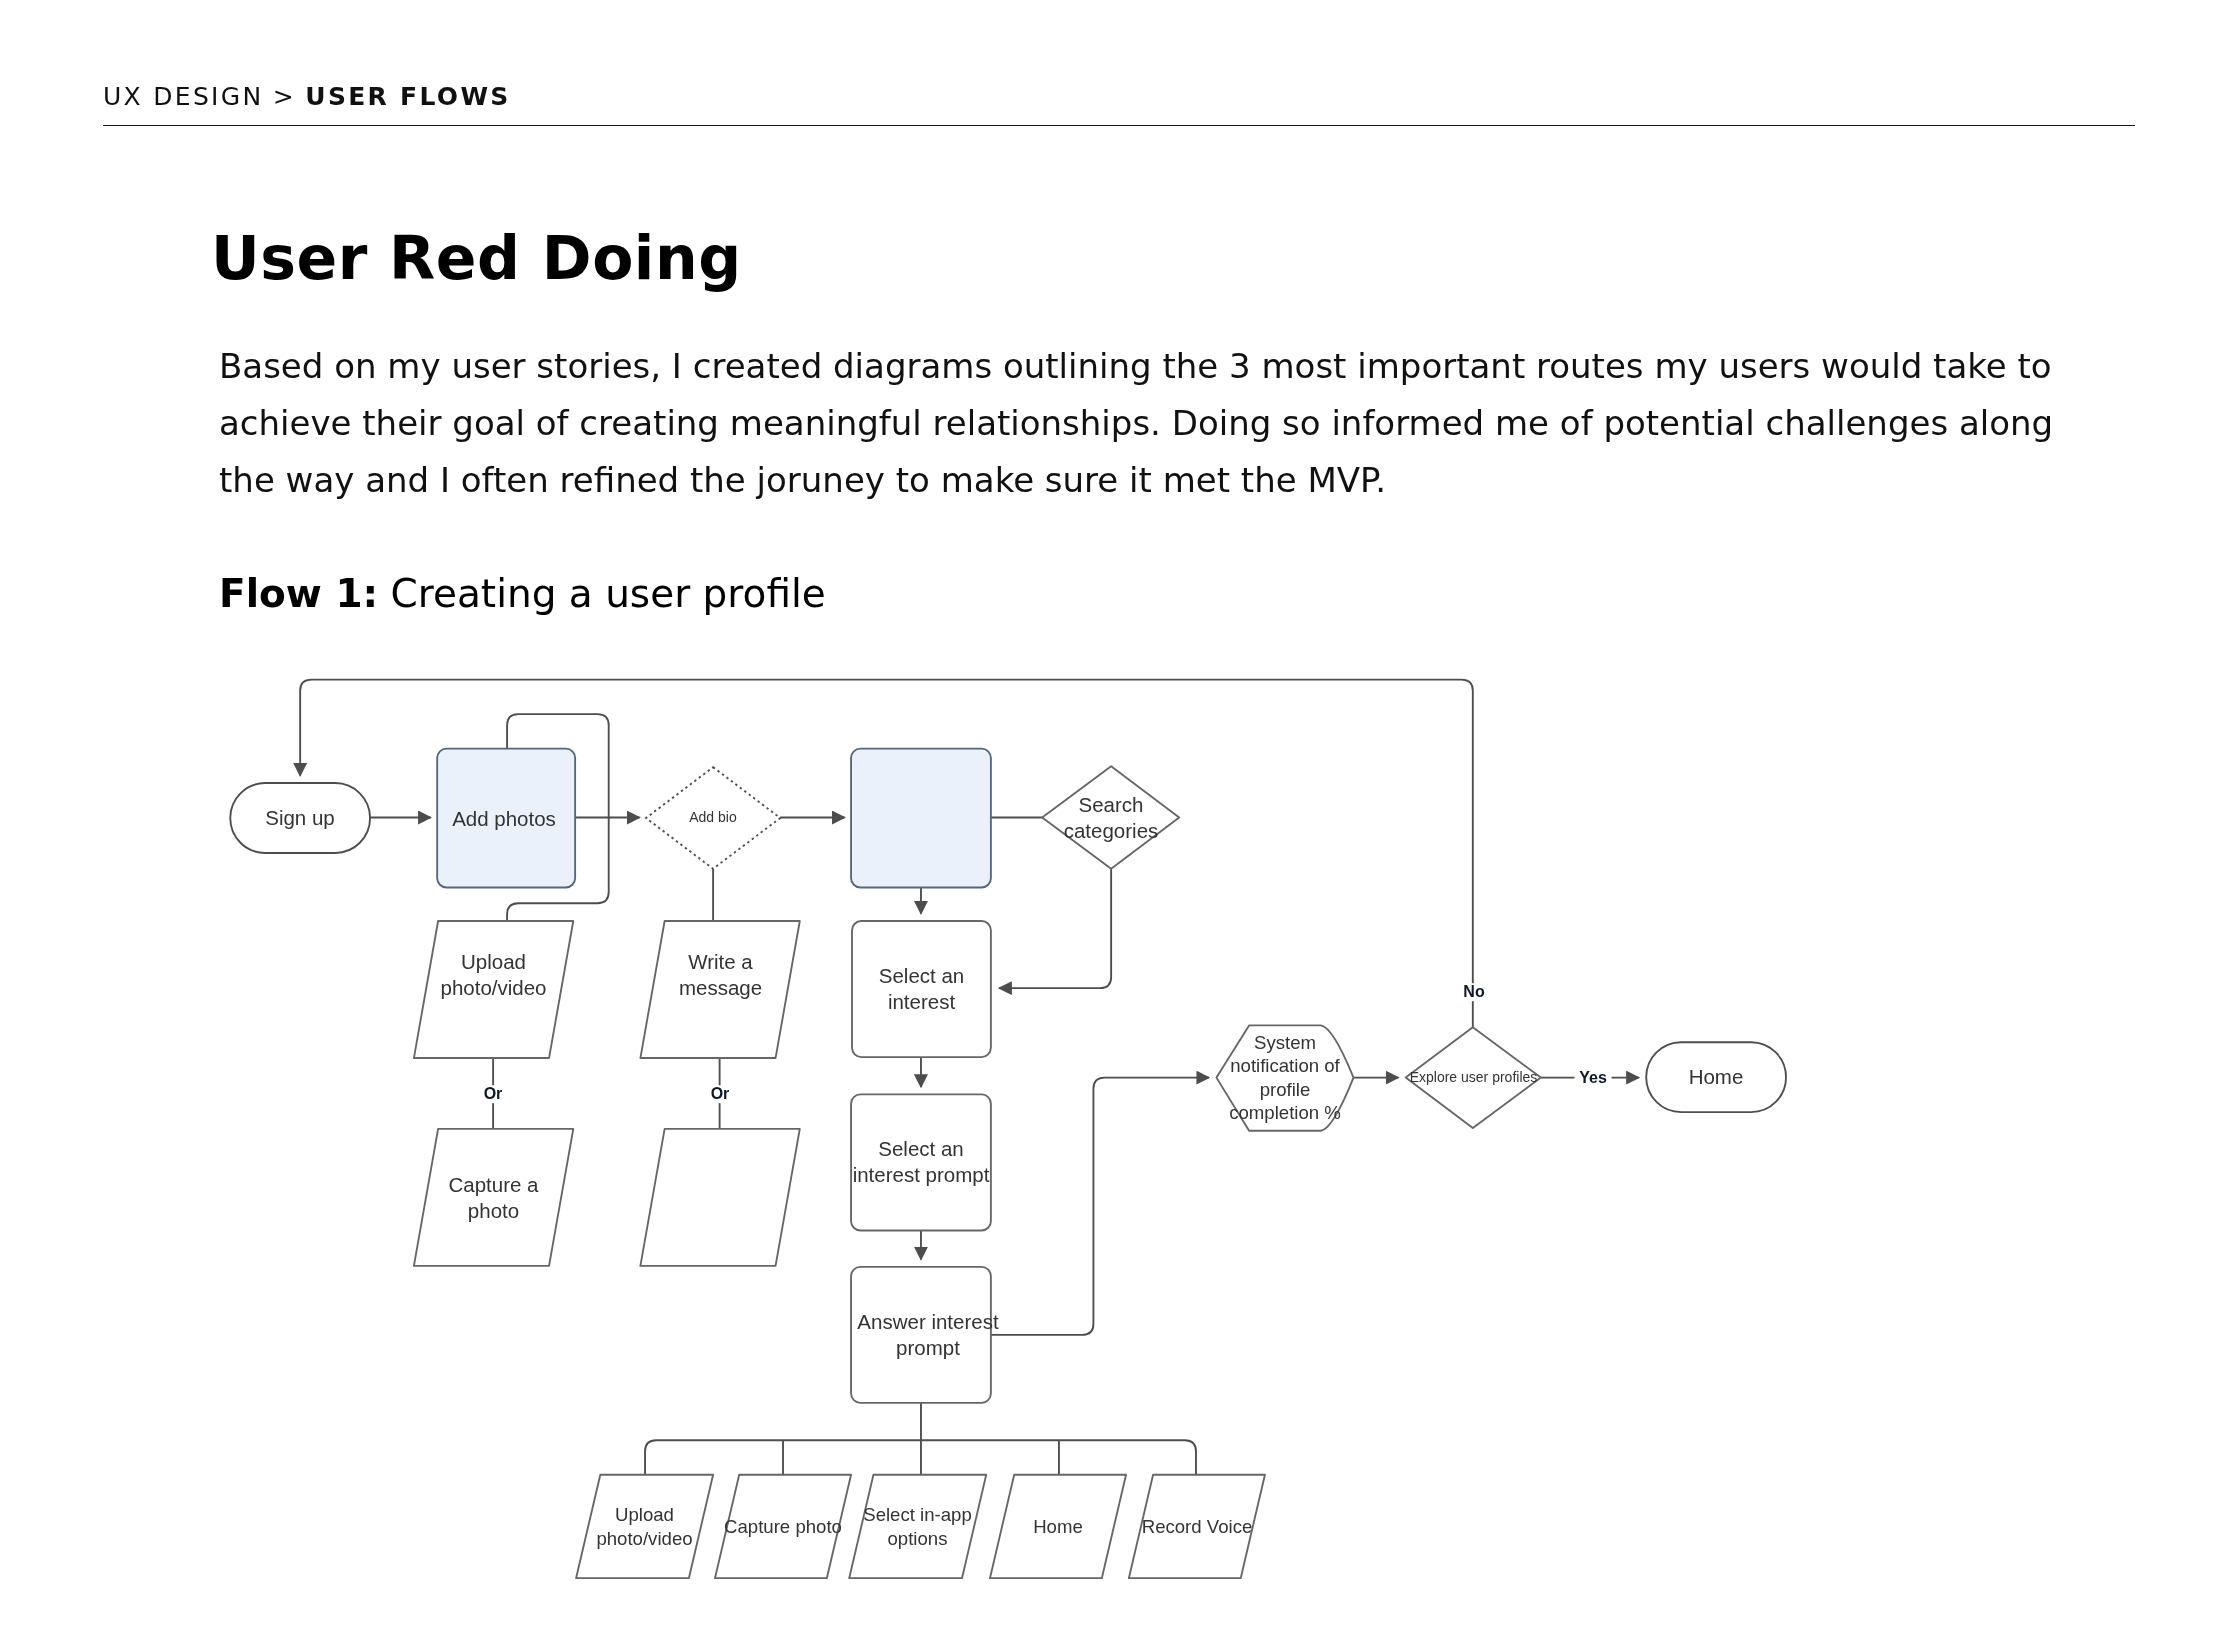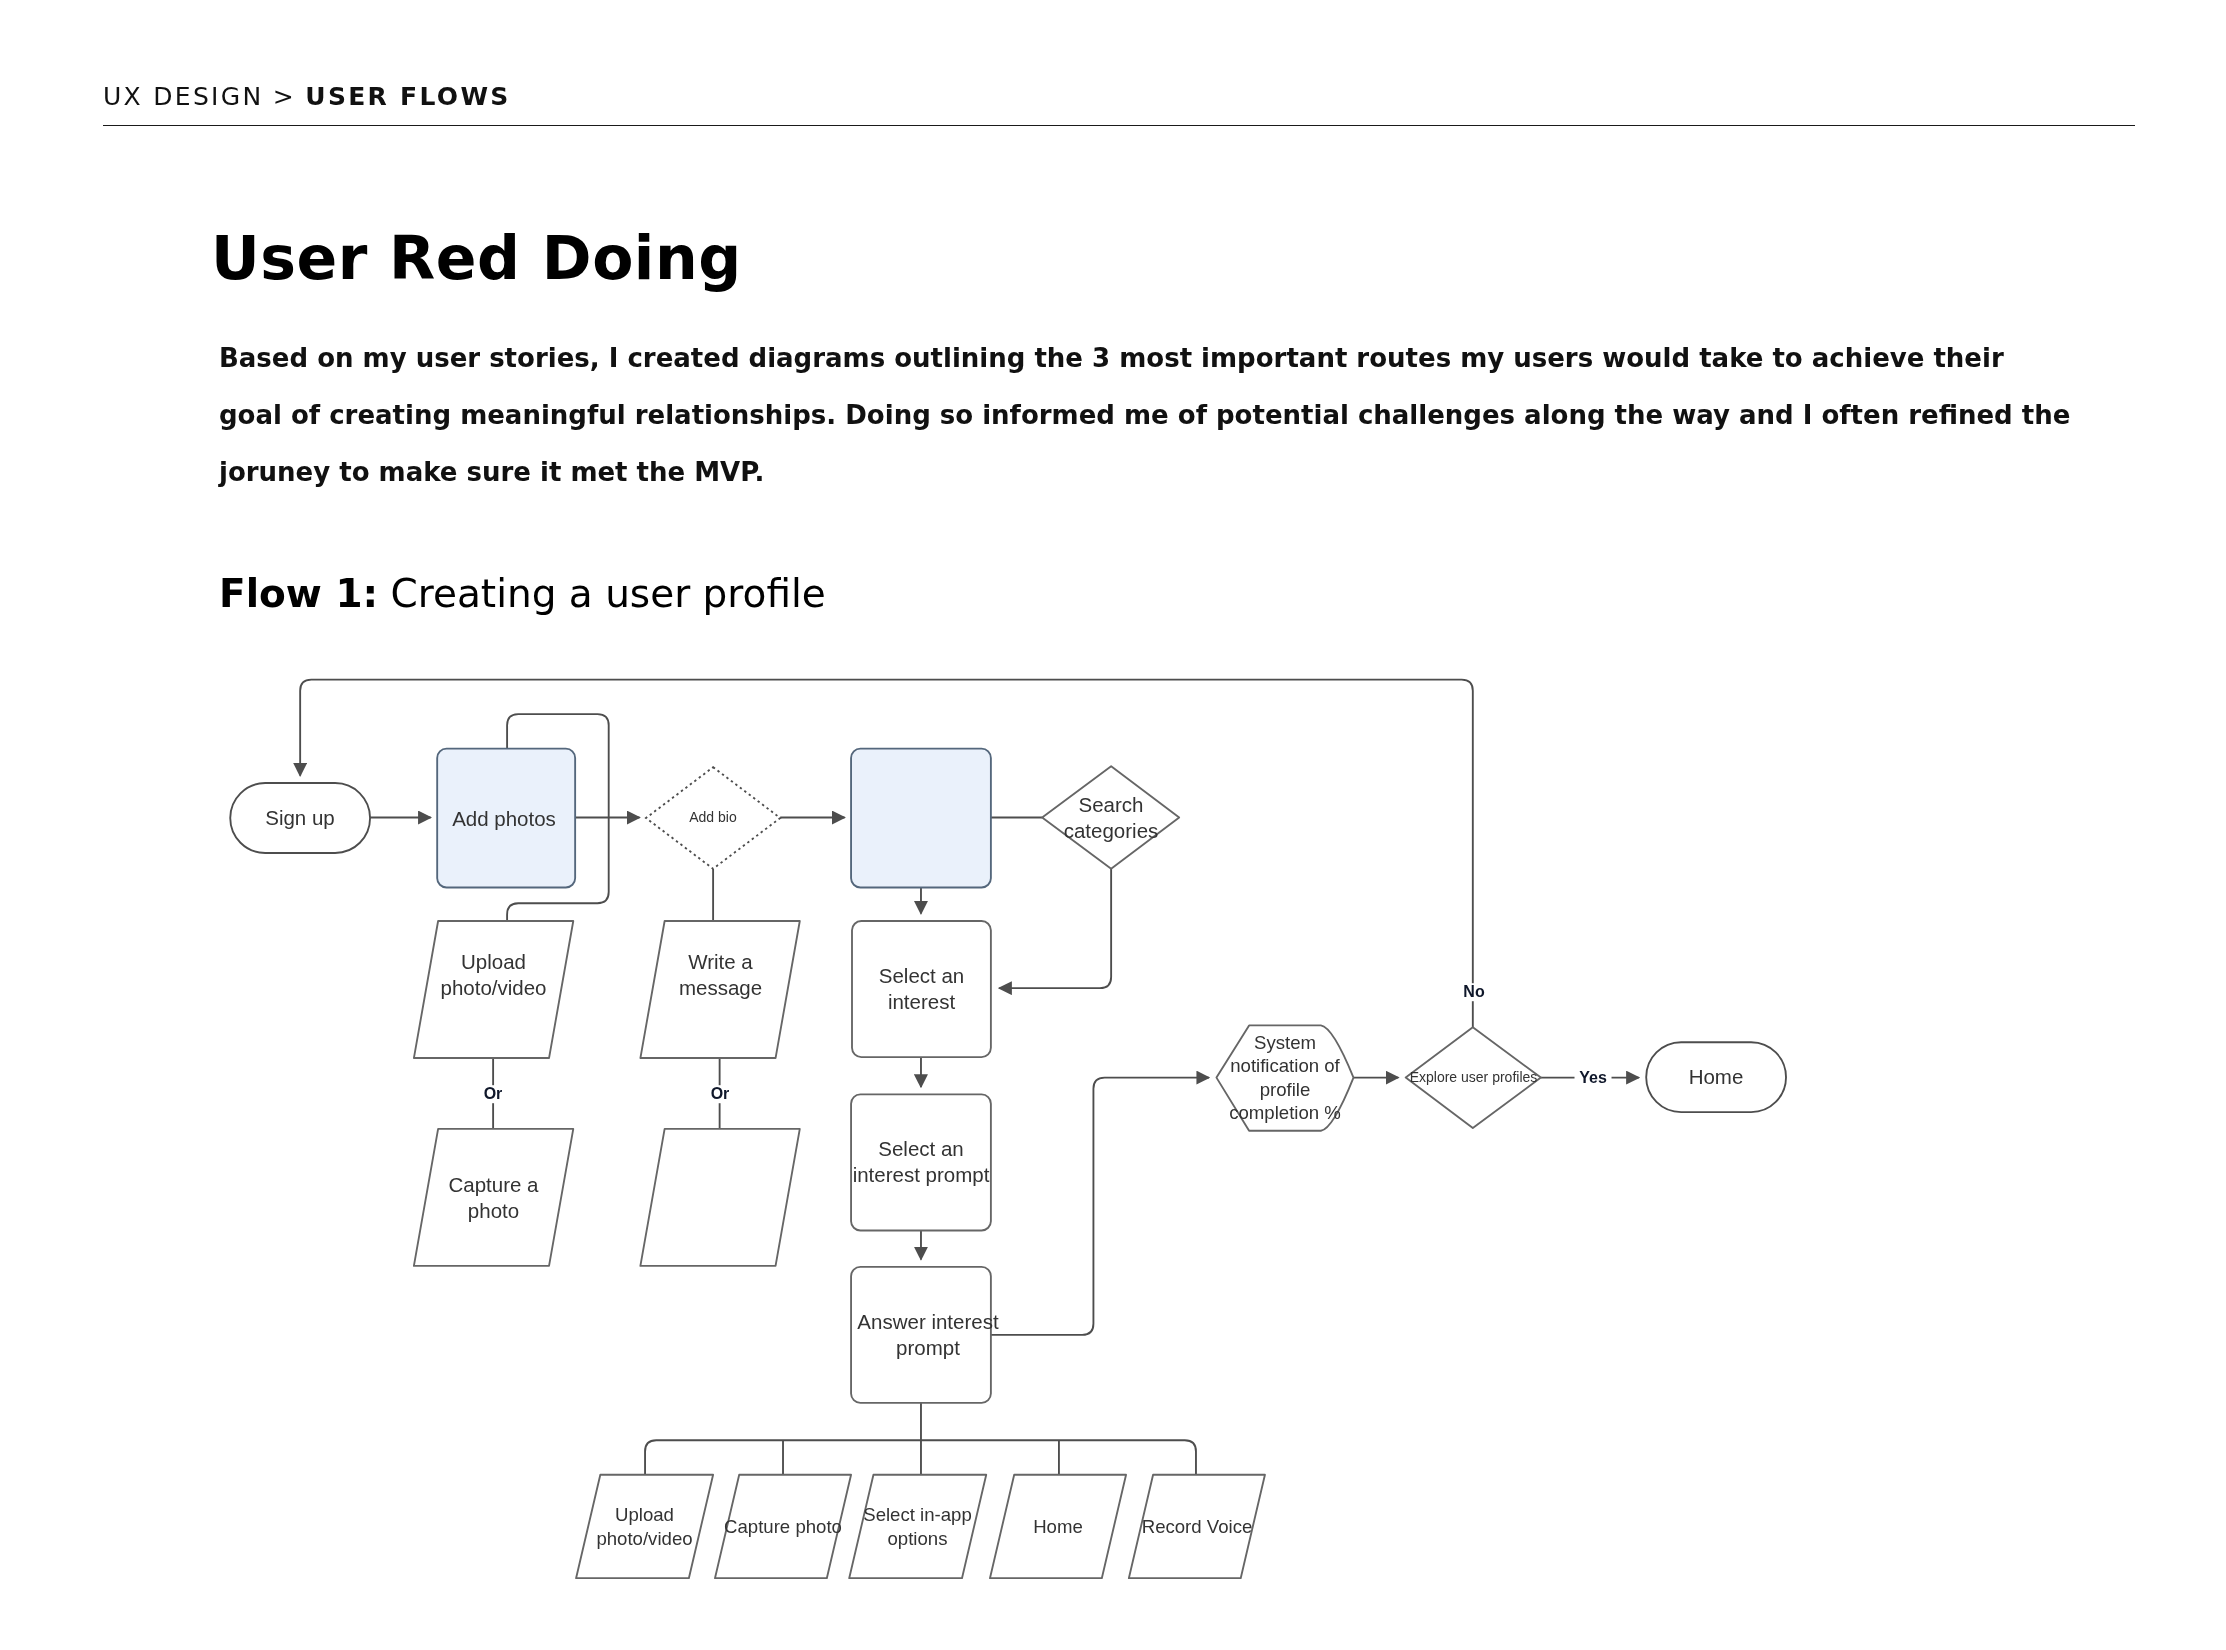--- a/index.html
+++ b/index.html
@@ -10,22 +10,22 @@
   .breadcrumb{position:absolute;left:103px;top:82px;font-size:25px;letter-spacing:2.3px;
               color:#111;white-space:nowrap;}
   .breadcrumb .sep{margin:0 9.3px;font-weight:400;}
   .breadcrumb .current{font-weight:700;}
   .rule{position:absolute;left:103px;top:125px;width:2032px;height:0;
         border-top:1.9px solid #1a1a1a;}
 
   
   .title{position:absolute;left:211px;top:183px;font-size:60px;font-weight:bold;
          letter-spacing:0.5px;color:#000;}
-  .intro{position:absolute;left:219px;top:304px;width:1855px;font-size:26px;
-         line-height:57px;color:#111;font-weight:bold;}
+  .intro{position:absolute;left:219px;top:304px;width:1855px;font-size:34px;
+         line-height:57px;color:#111;}
   .flow-heading{position:absolute;left:219px;top:571px;font-size:39px;color:#000;}
   .flow-heading .fh-label{font-weight:bold;}
 
   
   .diagram-svg{position:absolute;left:0;top:0;width:2226px;height:1650px;}
   .shape{fill:#ffffff;stroke:#666666;stroke-width:2;}
   .shape.term{stroke:#4d4d4d;}
   .shape.hl{fill:#eaf1fb;stroke:#54677c;}
   .shape.dotted{stroke:#4d4d4d;stroke-dasharray:2.5 3.5;}
   .edge{fill:none;stroke:#4d4d4d;stroke-width:2;}

